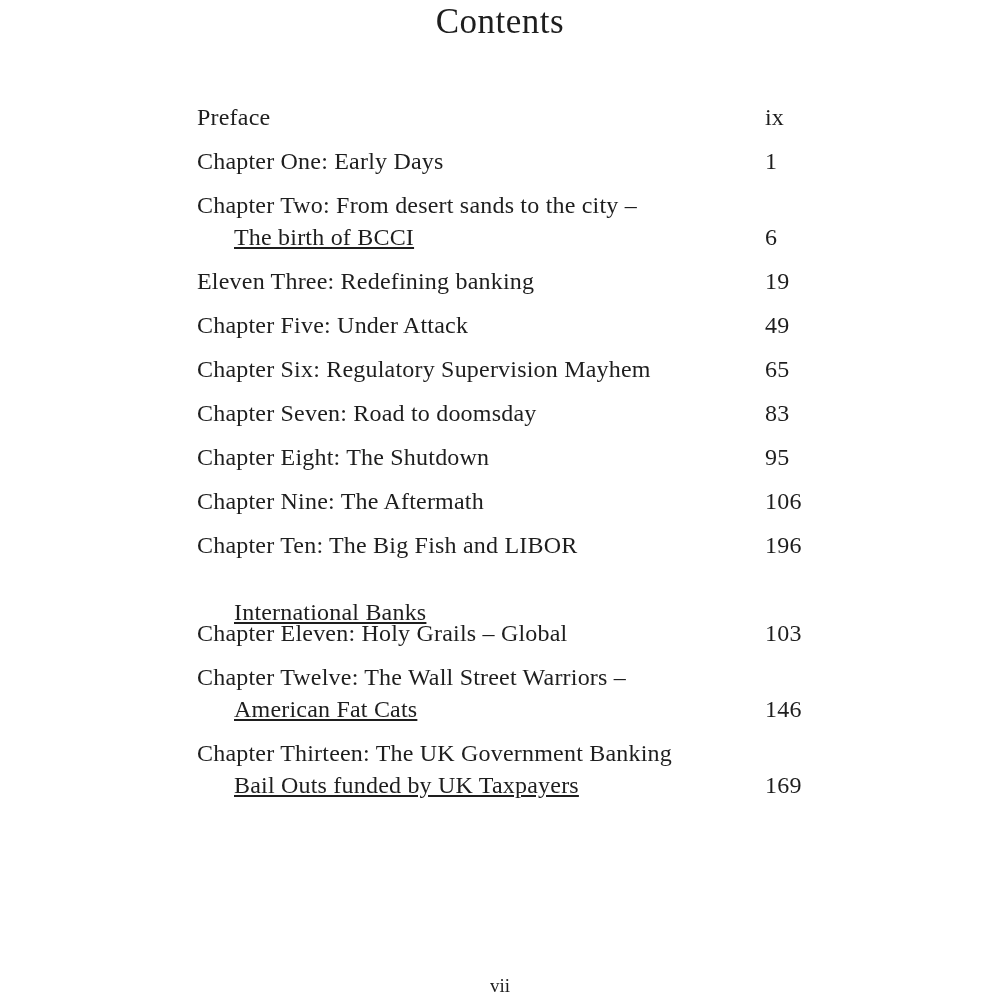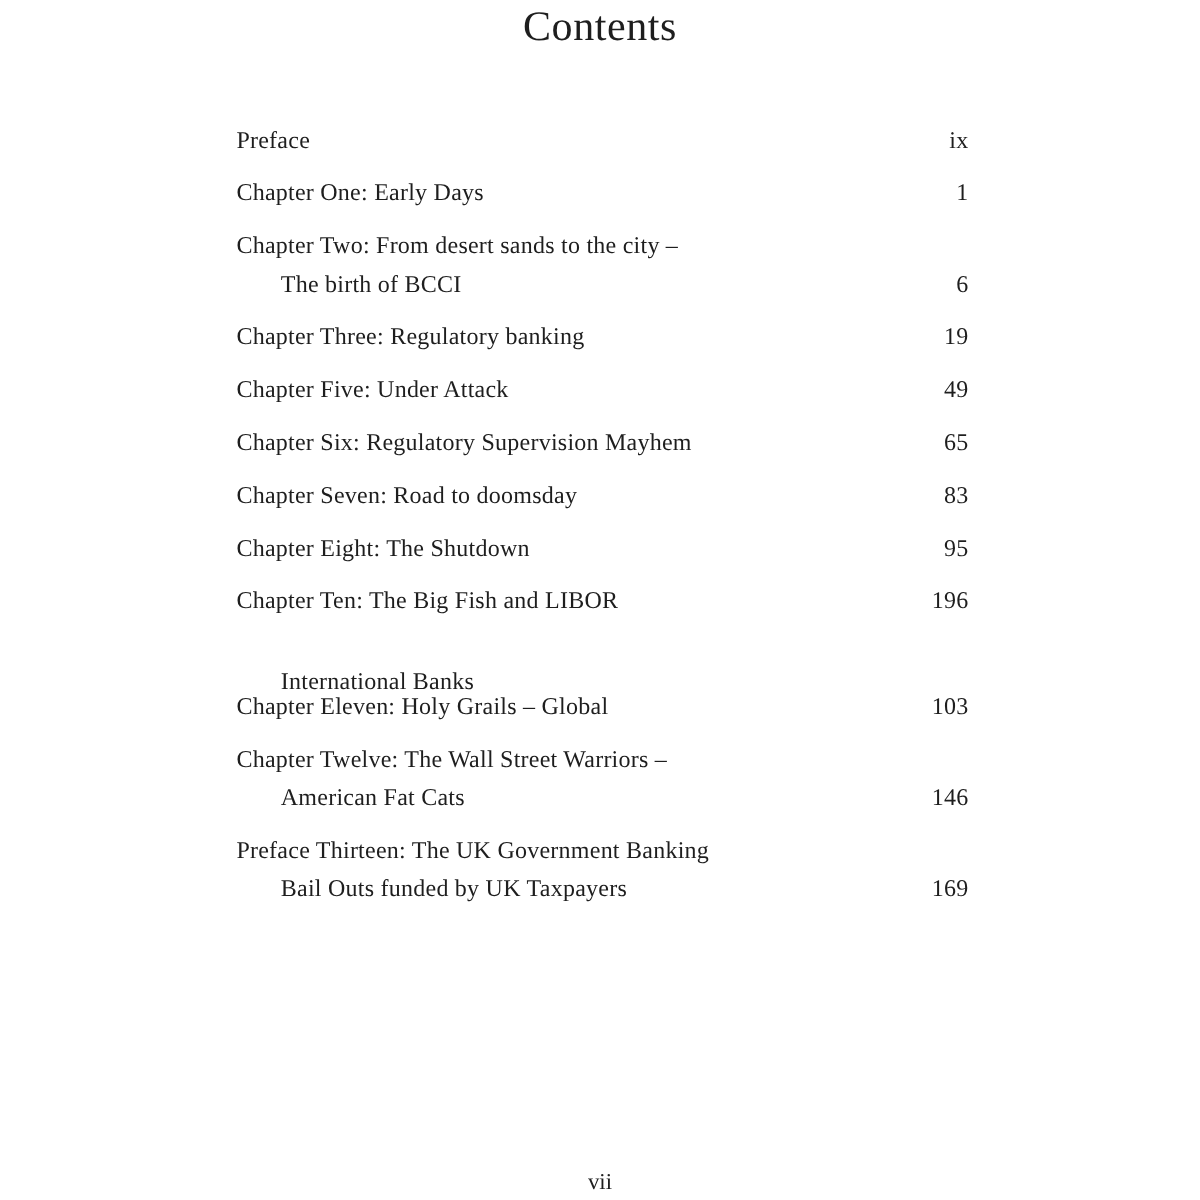--- a/index.html
+++ b/index.html
@@ -28,38 +28,38 @@
   .toc {
     margin-top: 63px;
     padding-left: 197px;
     padding-right: 193px;
   }
   .toc-entry {
     display: flex;
     align-items: flex-end;
     justify-content: space-between;
     margin-bottom: 23px;
-    font-size: 20px;
+    font-size: 24px;
     line-height: 21px;
     letter-spacing: 0.2px;
   }
   .entry-title {
     flex: 1;
     padding-right: 20px;
   }
   .entry-line.wrapped {
     margin-top: 11px;
     padding-left: 37px;
+    text-decoration: underline;
   }
   .entry-line.wrapped.gap-large {
     margin-top: 23px;
   }
   .entry-page {
     min-width: 42px;
-    text-align: right;
     white-space: nowrap;
   }
   .page-footer {
     position: absolute;
     left: 0;
     right: 0;
     bottom: 2px;
     text-align: center;
     font-size: 19px;
     line-height: 24px;
@@ -89,21 +89,21 @@
   <div class="toc-entry">
     <div class="entry-title">
           <div class="entry-line">Chapter Two: From desert sands to the city –</div>
           <div class="entry-line wrapped">The birth of BCCI</div>
         </div>
     <div class="entry-page">6</div>
   </div>
 
   <div class="toc-entry">
     <div class="entry-title">
-          <div class="entry-line">Chapter Three: Regulatory banking</div>
+          <div class="entry-line">Eleven Three: Redefining banking</div>
         </div>
     <div class="entry-page">19</div>
   </div>
 
 
   <div class="toc-entry">
     <div class="entry-title">
           <div class="entry-line">Chapter Five: Under Attack</div>
         </div>
     <div class="entry-page">49</div>
@@ -123,20 +123,26 @@
     <div class="entry-page">83</div>
   </div>
 
   <div class="toc-entry">
     <div class="entry-title">
           <div class="entry-line">Chapter Eight: The Shutdown</div>
         </div>
     <div class="entry-page">95</div>
   </div>
 
+  <div class="toc-entry">
+    <div class="entry-title">
+          <div class="entry-line">Chapter Nine: The Aftermath</div>
+        </div>
+    <div class="entry-page">106</div>
+  </div>
 
   <div class="toc-entry">
     <div class="entry-title">
           <div class="entry-line">Chapter Ten: The Big Fish and LIBOR</div>
         </div>
     <div class="entry-page">196</div>
   </div>
 
   <div class="toc-entry">
     <div class="entry-title">
@@ -149,21 +155,21 @@
   <div class="toc-entry">
     <div class="entry-title">
           <div class="entry-line">Chapter Twelve: The Wall Street Warriors –</div>
           <div class="entry-line wrapped">American Fat Cats</div>
         </div>
     <div class="entry-page">146</div>
   </div>
 
   <div class="toc-entry">
     <div class="entry-title">
-          <div class="entry-line">Preface Thirteen: The UK Government Banking</div>
+          <div class="entry-line">Chapter Thirteen: The UK Government Banking</div>
           <div class="entry-line wrapped">Bail Outs funded by UK Taxpayers</div>
         </div>
     <div class="entry-page">169</div>
   </div>
 </div>
 
   <div class="page-footer">vii</div>
 </div>
 
 </body></html>

